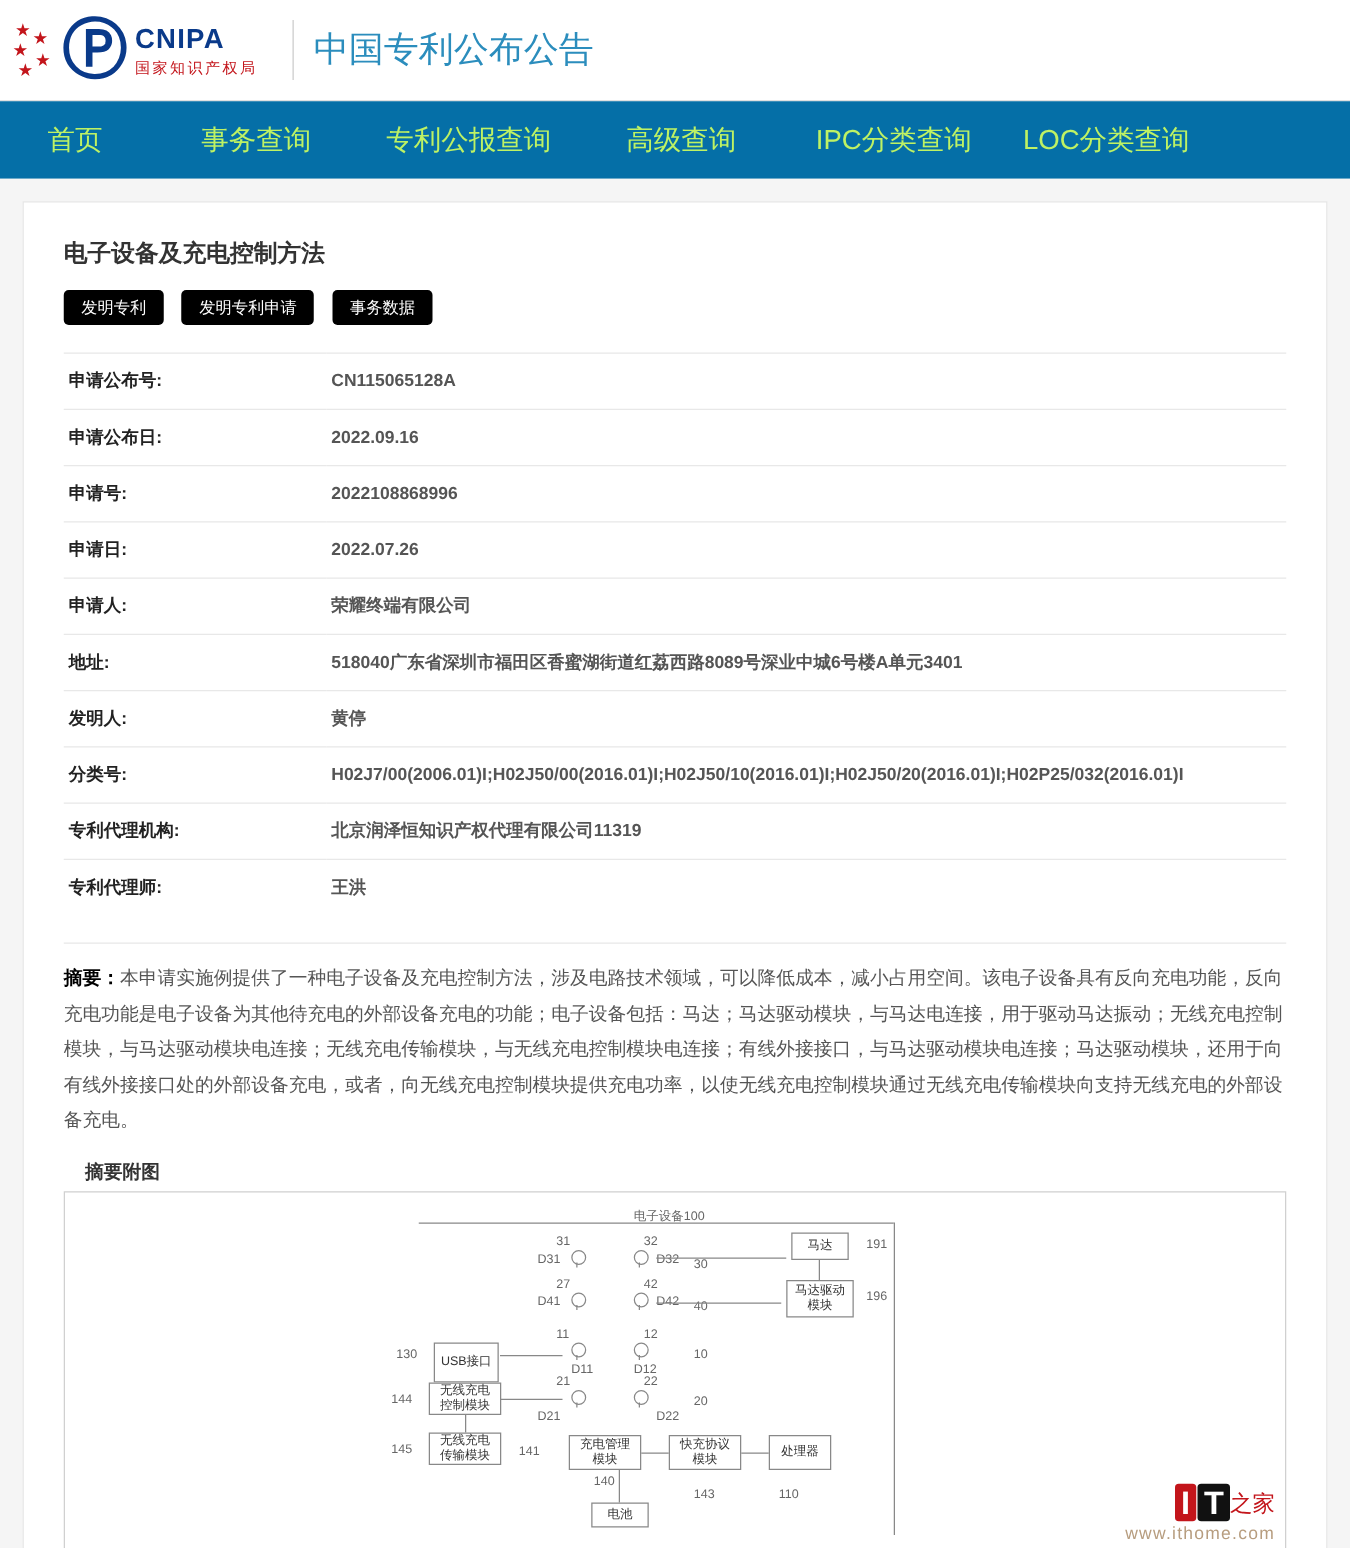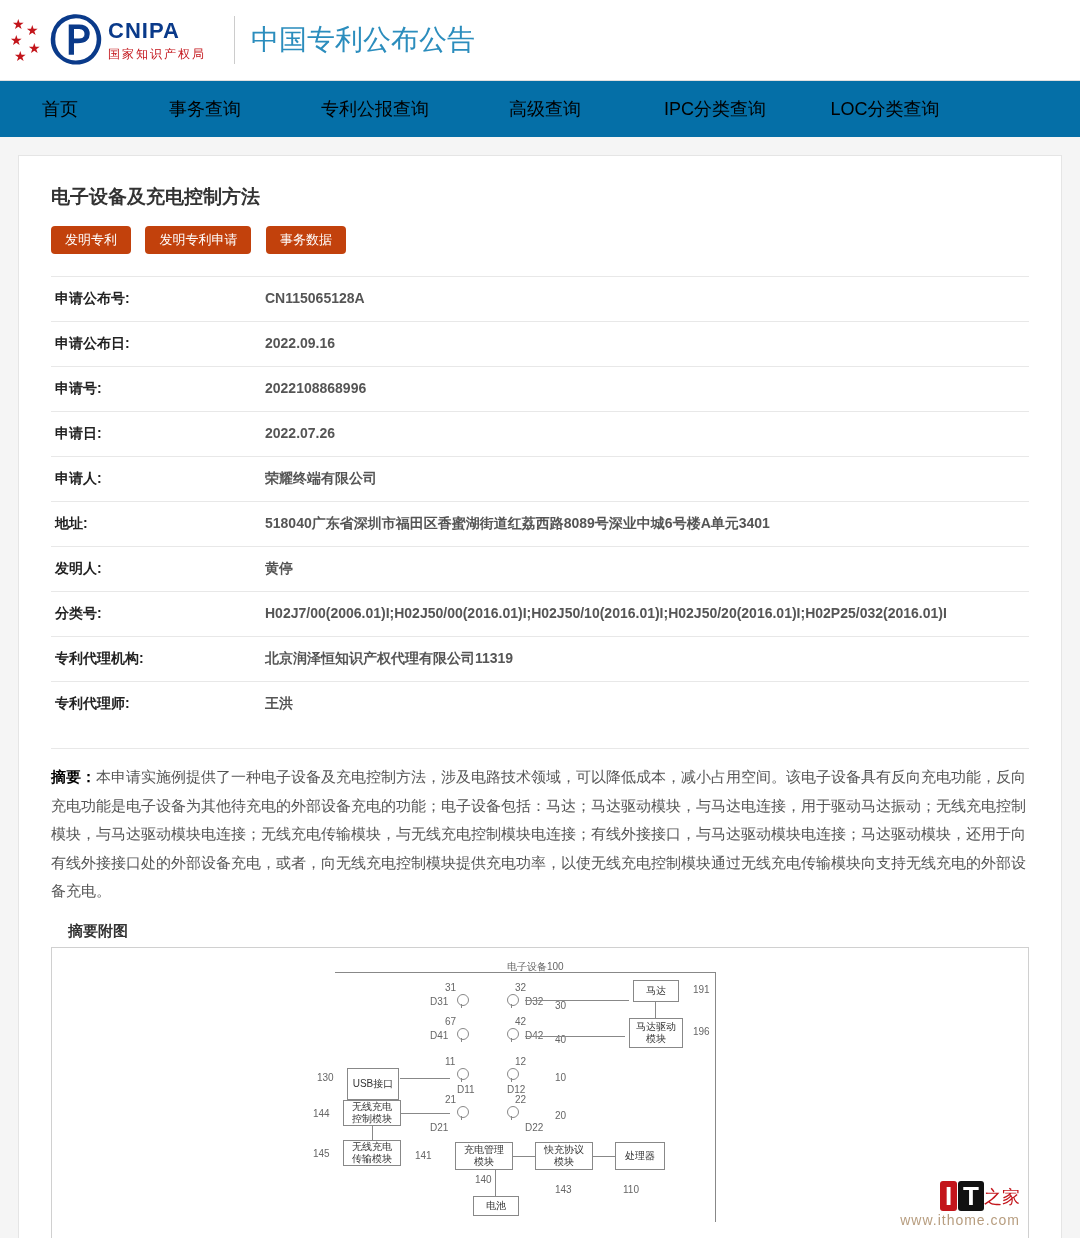--- a/index.html
+++ b/index.html
@@ -7,27 +7,27 @@
   .header { background:#fff; display:flex; align-items:center; padding:10px 0 10px 8px; border-bottom:1px solid #e0e0e0; }
   .logo { display:flex; align-items:center; margin-right:12px; }
   .logo-stars { width:36px; height:60px; position:relative; }
   .logo-stars span { position:absolute; color:#c3151b; font-size:14px; }
   .logo-mark { font-size:52px; font-weight:bold; color:#0a3a8a; margin:0 6px; line-height:1;}
   .logo-text .cn { color:#0a3a8a; font-weight:bold; font-size:22px; letter-spacing:1px;}
   .logo-text .sub { color:#c3151b; font-size:12px; letter-spacing:2px; margin-top:2px;}
   .divider { width:1px; height:48px; background:#ccc; margin:0 16px;}
   .site-title { color:#2b8dbd; font-size:28px; font-weight:500;}
   .nav { background:#056fa7; display:flex; padding:0; }
-  .nav-item { color:#000000; padding:16px 0; width:170px; text-align:center; font-size:18px; cursor:pointer; }
+  .nav-item { color:#bef264; padding:16px 0; width:170px; text-align:center; font-size:22px; cursor:pointer; }
   .nav-item:first-child { width:120px;}
   .content-wrap { background:#f5f5f5; padding:18px 18px 40px;}
   .panel { background:#fff; border:1px solid #e5e5e5; padding:28px 32px 30px; position:relative;}
   .panel h1 { font-size:19px; font-weight:bold; margin-bottom:16px;}
   .tags { margin-bottom:22px;}
-  .tag { display:inline-block; background:#c2410c; color:#fff; font-size:13px; padding:5px 14px; border-radius:4px; margin-right:10px; cursor:pointer;}
+  .tag { display:inline-block; background:#000000; color:#fff; font-size:13px; padding:5px 14px; border-radius:4px; margin-right:10px; cursor:pointer;}
   .info-table { width:100%; border-collapse:collapse;}
   .info-table tr { border-top:1px solid #e8e8e8;}
   .info-table td { padding:13px 4px; font-size:14px; vertical-align:top;font-weight:bold;}
   .info-table td.label { width:210px; color:#222; font-weight:bold;}
   .info-table td.value { color:#555;}
   .section-sep { height:1px; background:#e8e8e8; margin:22px 0 14px;}
   .abstract { font-size:15px; line-height:1.9; color:#555; }
   .abstract .lbl { color:#000; font-weight:bold;text-align:right;}
   .fig-title { font-size:15px; font-weight:bold; margin:16px 17px 6px;}
   .fig-box { border:1px solid #d0d0d0; height:300px; position:relative; overflow:hidden;}
@@ -149,21 +149,21 @@
         <div class="dlabel" style="left:438px;top:66px">196</div>
 
         <div class="dlabel" style="left:190px;top:22px">31</div>
         <div class="dlabel" style="left:260px;top:22px">32</div>
         <div class="trans" style="left:200px;top:34px"></div>
         <div class="trans" style="left:250px;top:34px"></div>
         <div class="dlabel" style="left:175px;top:36px">D31</div>
         <div class="dlabel" style="left:270px;top:36px">D32</div>
         <div class="dlabel" style="left:300px;top:40px">30</div>
 
-        <div class="dlabel" style="left:190px;top:56px">67</div>
+        <div class="dlabel" style="left:190px;top:56px">27</div>
         <div class="dlabel" style="left:260px;top:56px">42</div>
         <div class="trans" style="left:200px;top:68px"></div>
         <div class="trans" style="left:250px;top:68px"></div>
         <div class="dlabel" style="left:175px;top:70px">D41</div>
         <div class="dlabel" style="left:270px;top:70px">D42</div>
         <div class="dlabel" style="left:300px;top:74px">40</div>
 
         <div class="dbox" style="left:92px;top:108px;width:52px;height:32px">USB接口</div>
         <div class="dlabel" style="left:62px;top:112px">130</div>
         <div class="trans" style="left:200px;top:108px"></div>

